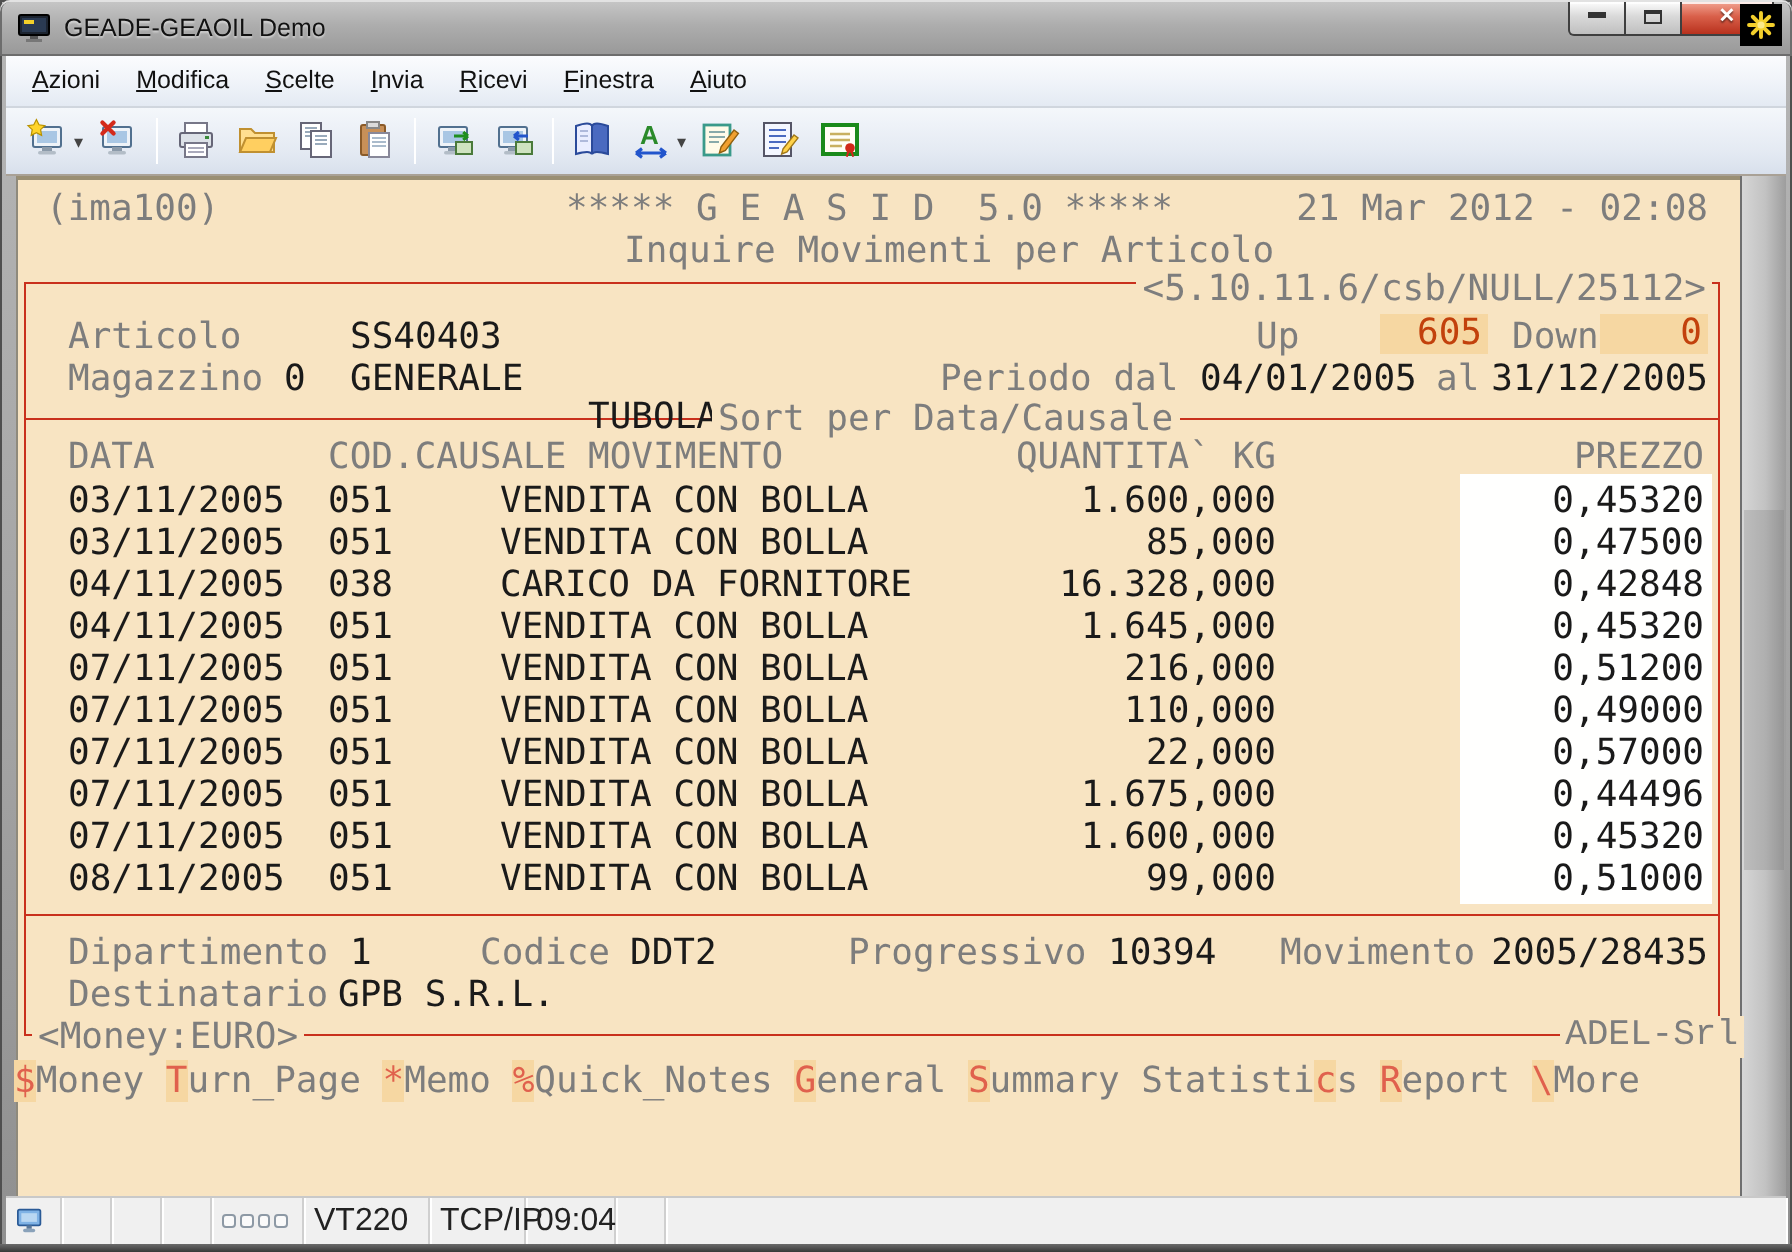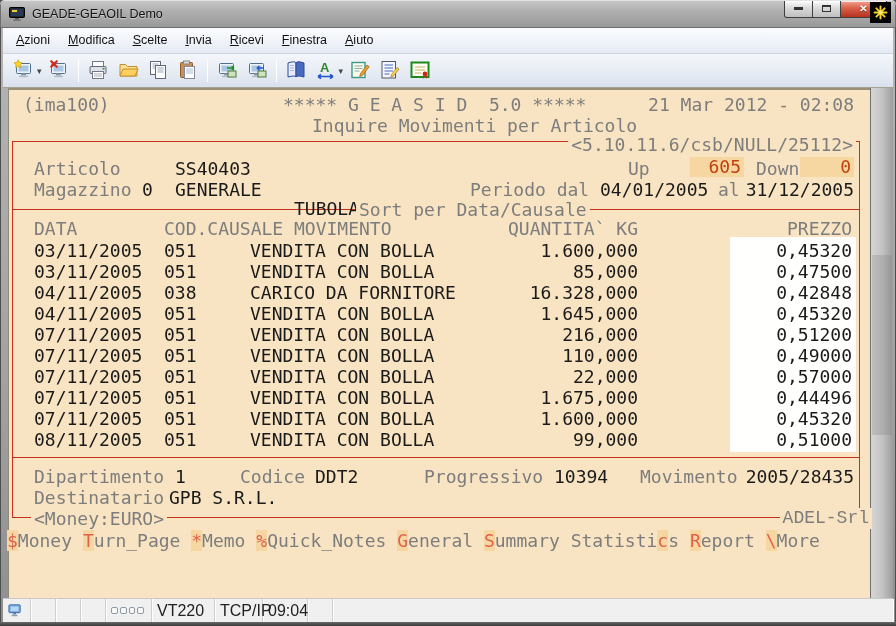--- a/index.html
+++ b/index.html
@@ -249,21 +249,21 @@
         <span class="seg g" style="left: 424px;">Progressivo</span>
         <span class="seg k" style="left: 554px;">10394</span>
         <span class="seg g" style="left: 640px;">Movimento</span>
         <span class="seg k" style="right: 42px;">2005/28435</span>
       </div>
       <div class="tline" style="top: 487px;">
         <span class="seg g" style="left: 34px;">Destinatario</span>
         <span class="seg k" style="left: 169px;">GPB S.R.L.</span>
       </div>
       <div class="tline" style="top: 508px;">
-        <span class="seg g lbl" style="left: 31px;">&lt;Money:EURO&gt;</span>
+        <span class="seg g lbl" style="left: 16px;">&lt;Money:EURO&gt;</span>
         <span class="seg g lbl" style="right: 24px; font-family: Liberation Mono, monospace;">ADEL-Srl</span>
       </div>
       <div class="tline" style="top: 240px;">
         <span class="seg k" style="left: 34px;">03/11/2005</span>
         <span class="seg k" style="left: 164px;">051</span>
         <span class="seg k" style="left: 250px;">VENDITA CON BOLLA</span>
         <span class="seg k" style="right: 258px;">1.600,000</span>
         <span class="seg k" style="right: 44px;">0,45320</span>
       </div>
       <div class="tline" style="top: 261px;">

